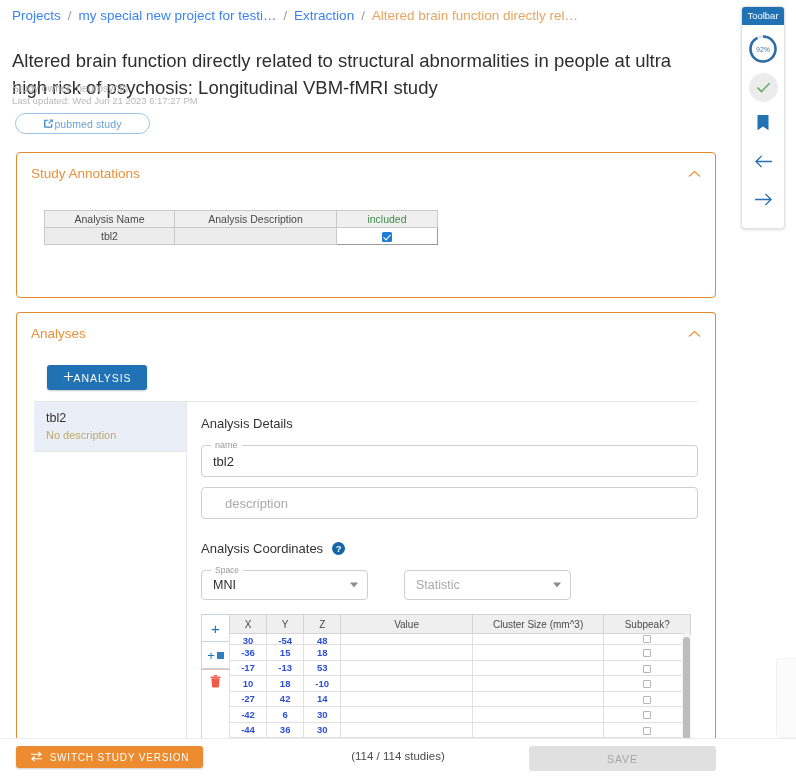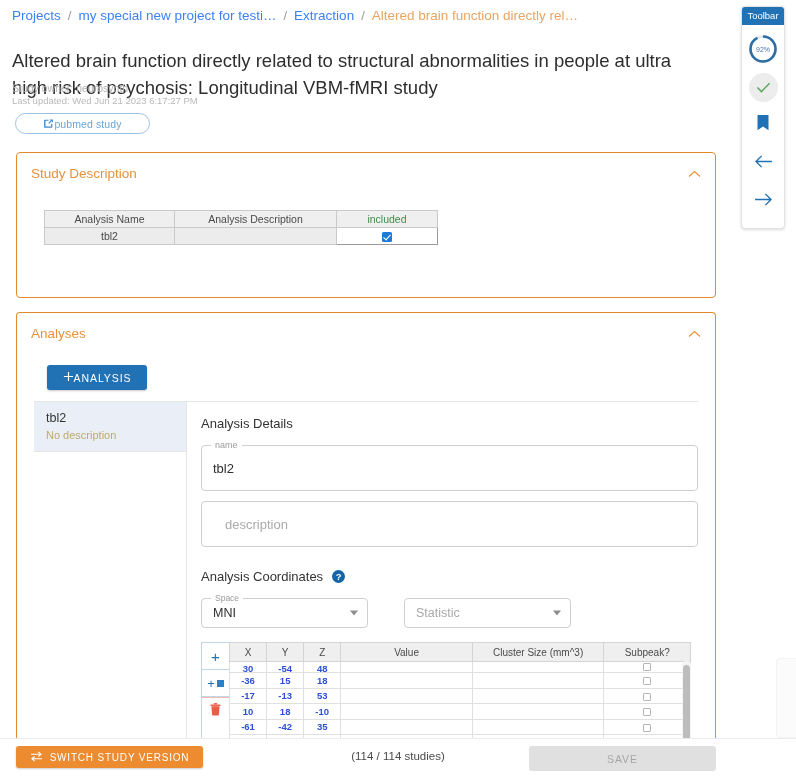--- a/index.html
+++ b/index.html
@@ -165,21 +165,21 @@
     flex: 1;
     padding: 14px 0 0 14px;
     position: relative;
   }
   .section-title { font-size: 13px; color: #333; }
 
   
   .field {
     position: relative;
     width: 497px;
-    height: 46px;
+    height: 32px;
     margin-top: 14px;
     border: 1px solid #cfcfcf;
     border-radius: 4px;
     display: flex; align-items: center;
     padding: 0 11px;
     background: #fff;
   }
   .field .legend {
     position: absolute;
     left: 9px; top: -6px;
@@ -429,21 +429,21 @@
       <svg width="11" height="11" viewBox="0 0 16 16">
           <path d="M2 2.5h6v1.6H3.6v8.3h8.3V8.5h1.6V13a1 1 0 0 1-1 1H2.6a1 1 0 0 1-1-1V3.5a1 1 0 0 1 1-1z" fill="#3f87c9"></path>
           <path d="M10 2h4.3v4.3h-1.5V4.5l-4 4L7.7 7.4l4-4H10z" fill="#3f87c9"></path>
         </svg>
     </span>
     <span class="label">pubmed study</span>
   </div>
 
   <section class="card" id="annotations-card">
     <div class="card-header">
-      <span>Study Description</span>
+      <span>Study Annotations</span>
       <span class="card-caret">
         <svg width="13" height="8" viewBox="0 0 13 8">
             <path d="M1 6.5L6.5 1.5 12 6.5" stroke="#e8913b" stroke-width="1.1" fill="none"></path>
           </svg>
       </span>
     </div>
     <table class="anno-table">
       <thead>
         <tr>
           <th class="col-name">Analysis Name</th>
@@ -576,28 +576,20 @@
                     <td class="c-y">-13</td>
                     <td class="c-z">53</td>
                     <td class="c-val"></td>
                     <td class="c-cs"></td>
                     <td class="c-sp"><span class="mini-cbx"></span></td>
                   </tr>
                   <tr>
                     <td class="c-x">10</td>
                     <td class="c-y">18</td>
                     <td class="c-z">-10</td>
-                    <td class="c-val"></td>
-                    <td class="c-cs"></td>
-                    <td class="c-sp"><span class="mini-cbx"></span></td>
-                  </tr>
-                  <tr>
-                    <td class="c-x">-61</td>
-                    <td class="c-y">-42</td>
-                    <td class="c-z">35</td>
                     <td class="c-val"></td>
                     <td class="c-cs"></td>
                     <td class="c-sp"><span class="mini-cbx"></span></td>
                   </tr>
                   <tr>
                     <td class="c-x">-27</td>
                     <td class="c-y">42</td>
                     <td class="c-z">14</td>
                     <td class="c-val"></td>
                     <td class="c-cs"></td>

